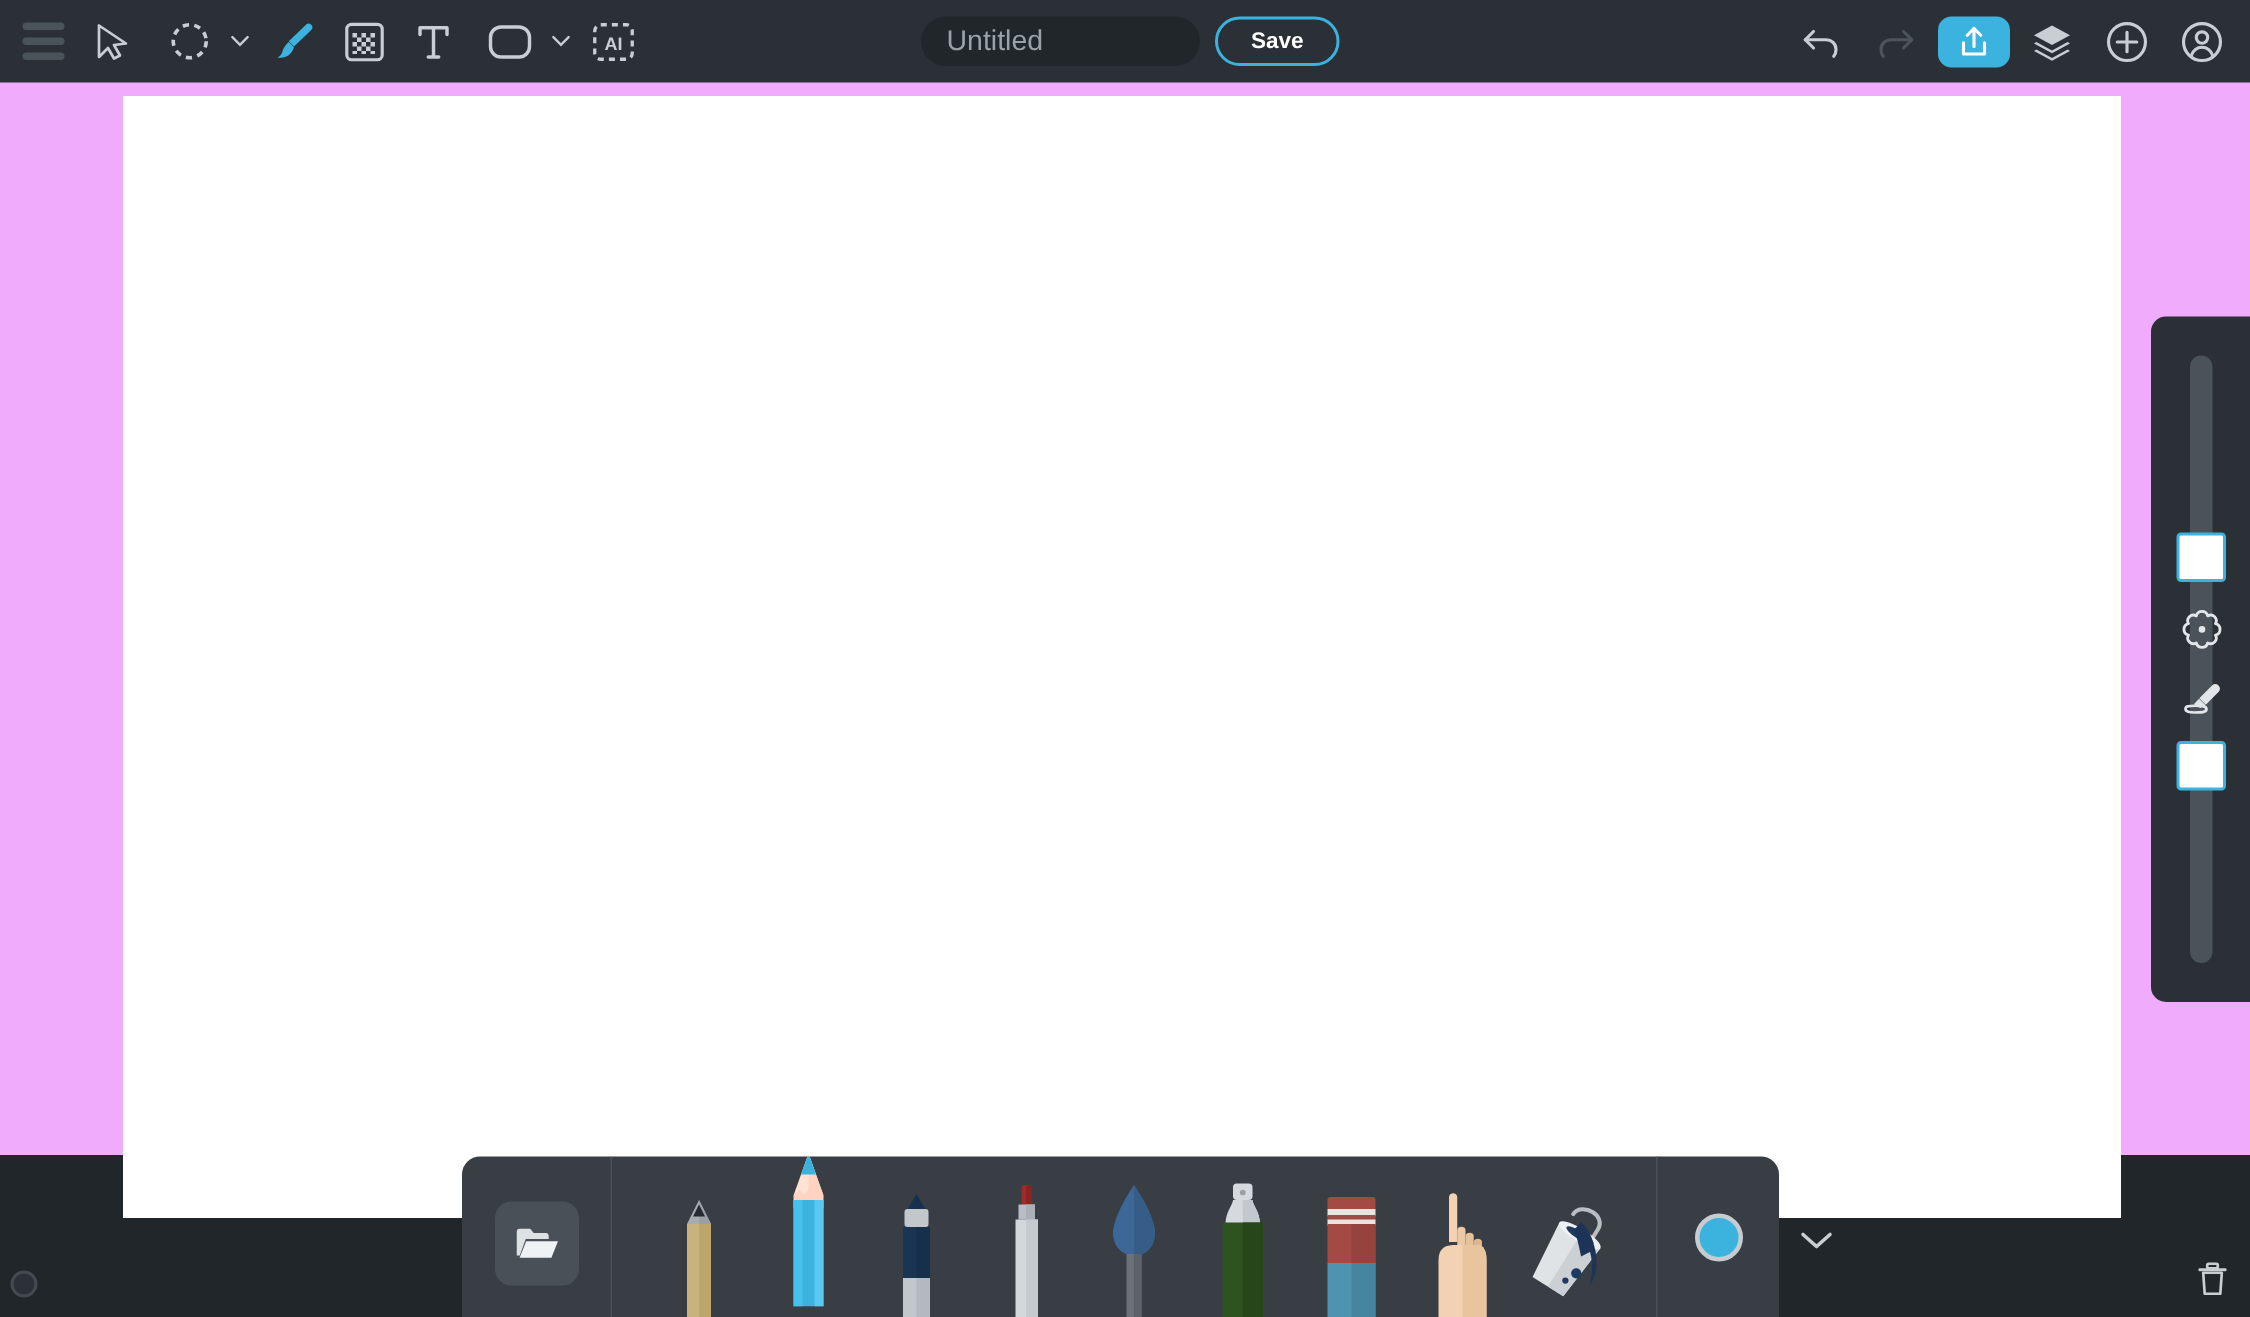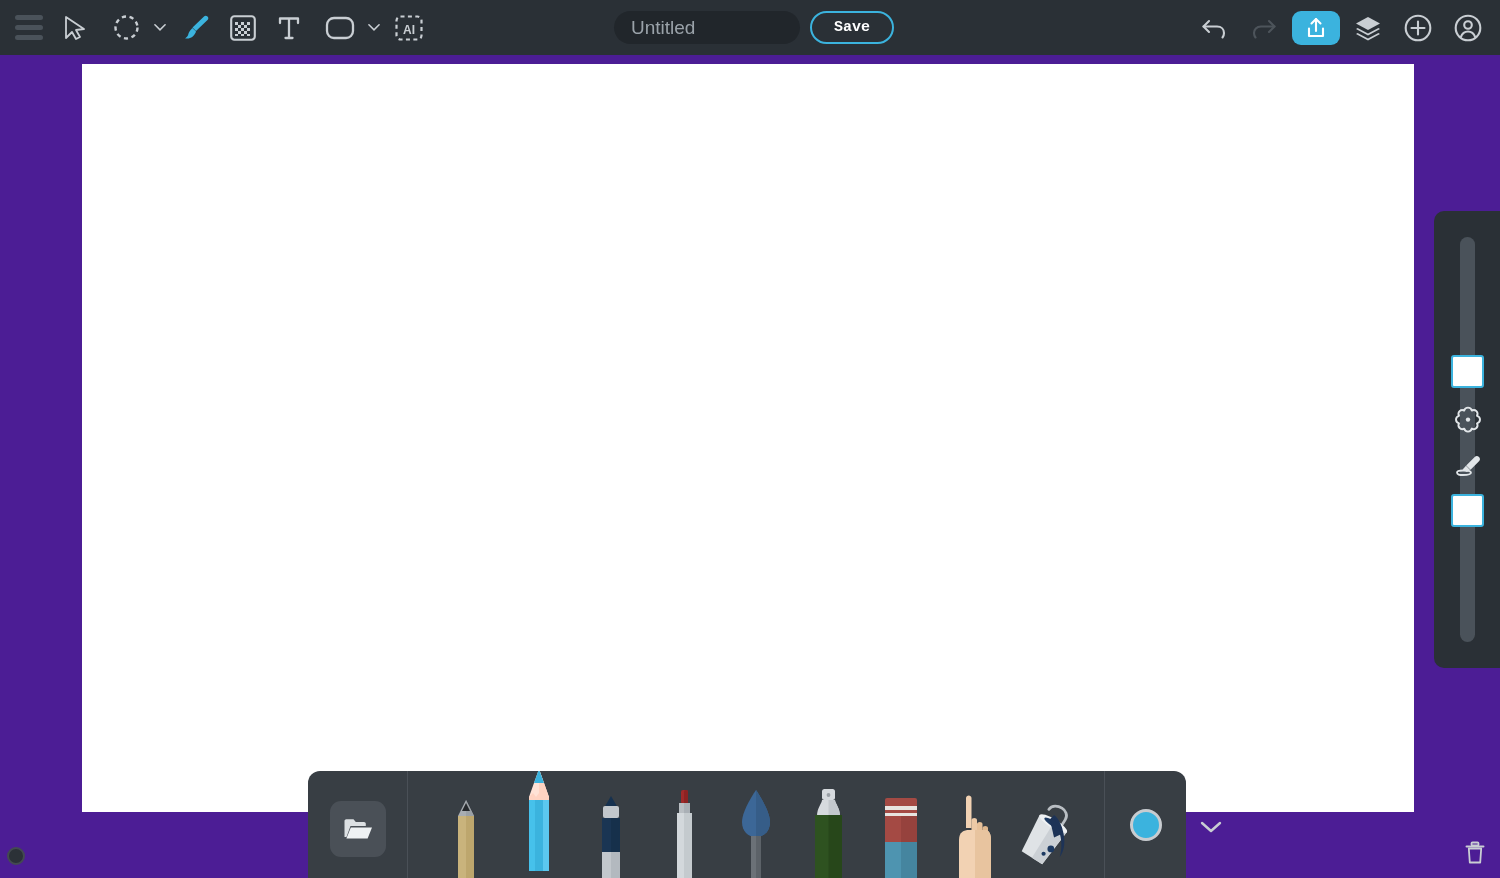--- a/index.html
+++ b/index.html
@@ -4,22 +4,22 @@
 <style>
   * { box-sizing: border-box; margin: 0; padding: 0; }
   html, body {
     width: 1500px; height: 878px;
     background: #21262b;
     font-family: "Liberation Sans", sans-serif;
     overflow: hidden;
   }
   #app {
     position: relative;
-    width: 1500px; height: 878px;
-    background: #4c1d95;
+    width: 1500px; height: 770px;
+    background: #f0abfc;
   }
 
   
   #topbar {
     position: absolute; top: 0; left: 0;
     width: 1500px; height: 55px;
     background: #2a3036;
     display: flex; align-items: center;
   }
   #topbar-left {
@@ -63,21 +63,21 @@
     outline: none;
   }
   #title-input::placeholder { color: #9aa2a9; }
   #save-btn {
     height: 33px; padding: 0 22px;
     background: transparent;
     border: 2px solid #3bb3de;
     border-radius: 17px;
     color: #ffffff;
     font-size: 15px; font-weight: bold;
-    font-family: Liberation Mono, monospace;
+    font-family: Liberation Sans, sans-serif;
     cursor: pointer;
     display:flex; align-items:center; justify-content:center;
   }
 
   
   #topbar-right {
     position: absolute; right: 10px; top: 0;
     height: 55px;
     display: flex; align-items: center; gap: 6px;
   }

